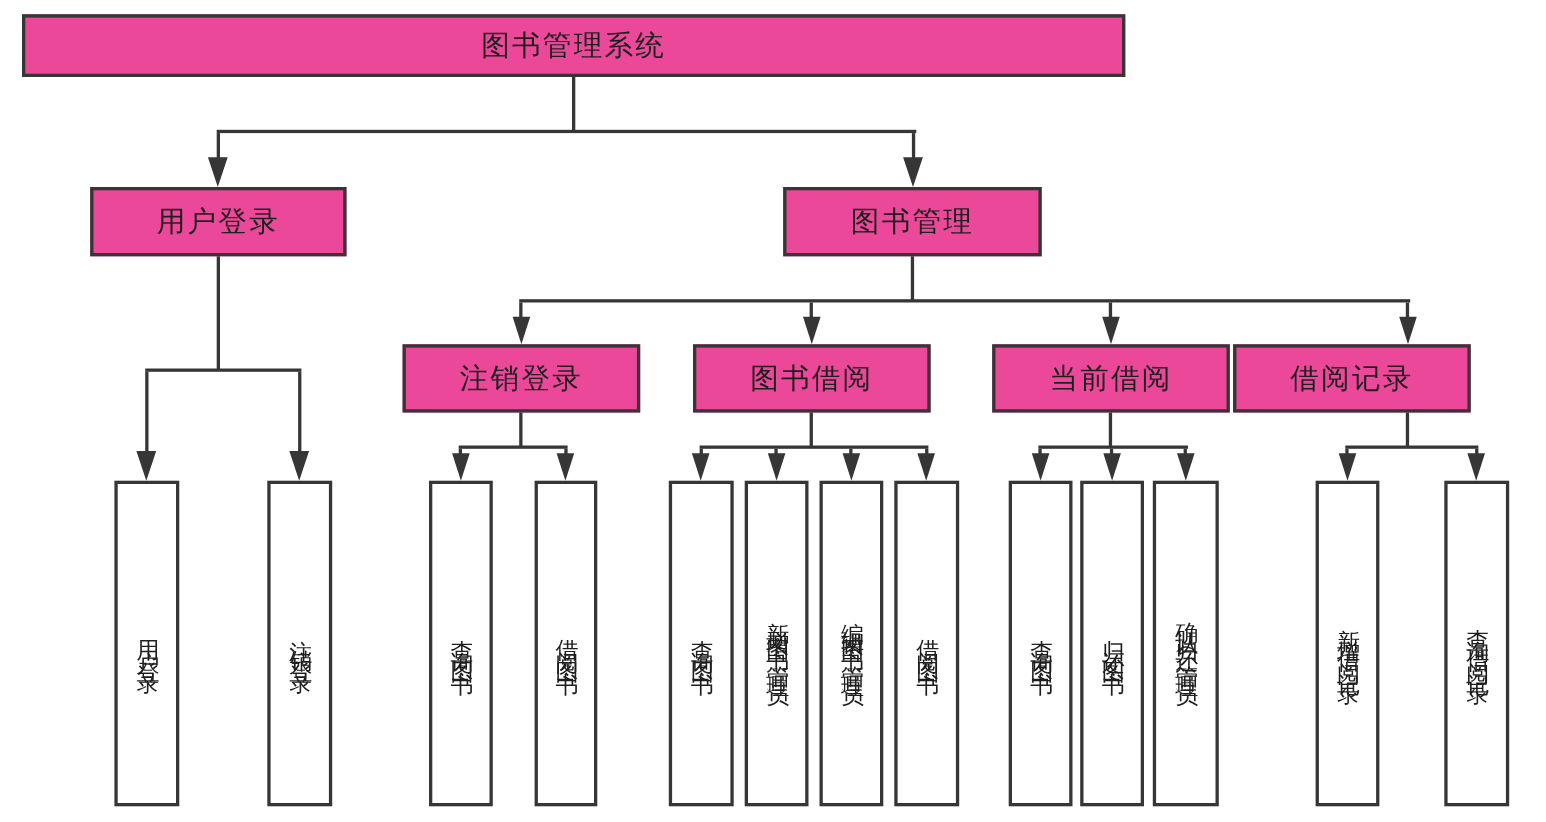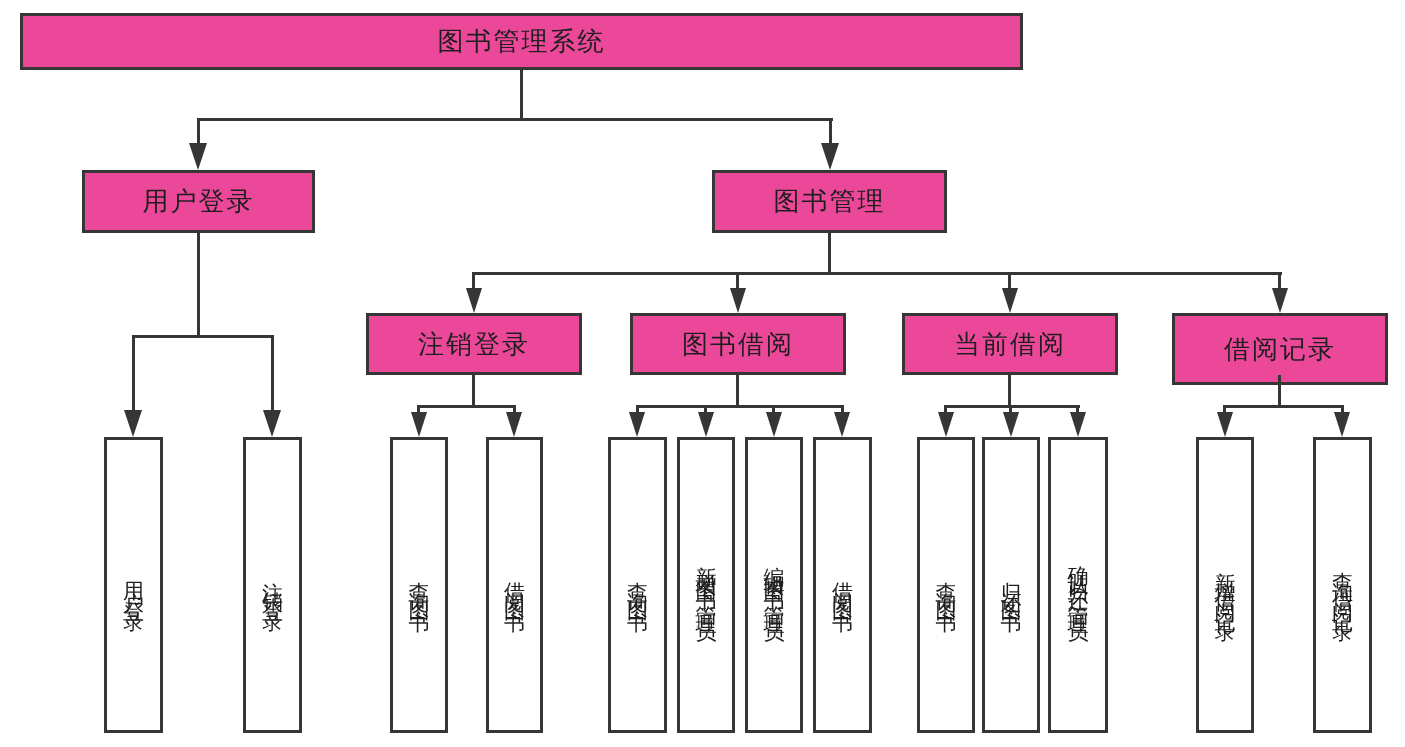--- a/index.html
+++ b/index.html
@@ -112,21 +112,21 @@
 
   <div class="box" style="left:366px; top:313px; width:216px; height:62px;">
     <span>注销登录</span>
   </div>
   <div class="box" style="left:630px; top:313px; width:216px; height:62px;">
     <span>图书借阅</span>
   </div>
   <div class="box" style="left:902px; top:313px; width:216px; height:62px;">
     <span>当前借阅</span>
   </div>
-  <div class="box" style="left:1172px; top:313px; width:216px; height:72px;">
+  <div class="box" style="left:1121px; top:313px; width:216px; height:62px;">
     <span>借阅记录</span>
   </div>
 
   <div>
     <div class="vline" style="left:472px; top:375px; height:32px;"></div>
     <div class="hline" style="left:417px; top:405px; width:99px;"></div>
     <div class="vline" style="left:417px; top:408px; height:7px;"></div>
     <div class="arrow" style="left:411px; top:412px;"></div>
     <div class="vline" style="left:513px; top:408px; height:7px;"></div>
     <div class="arrow" style="left:506px; top:412px;"></div>

